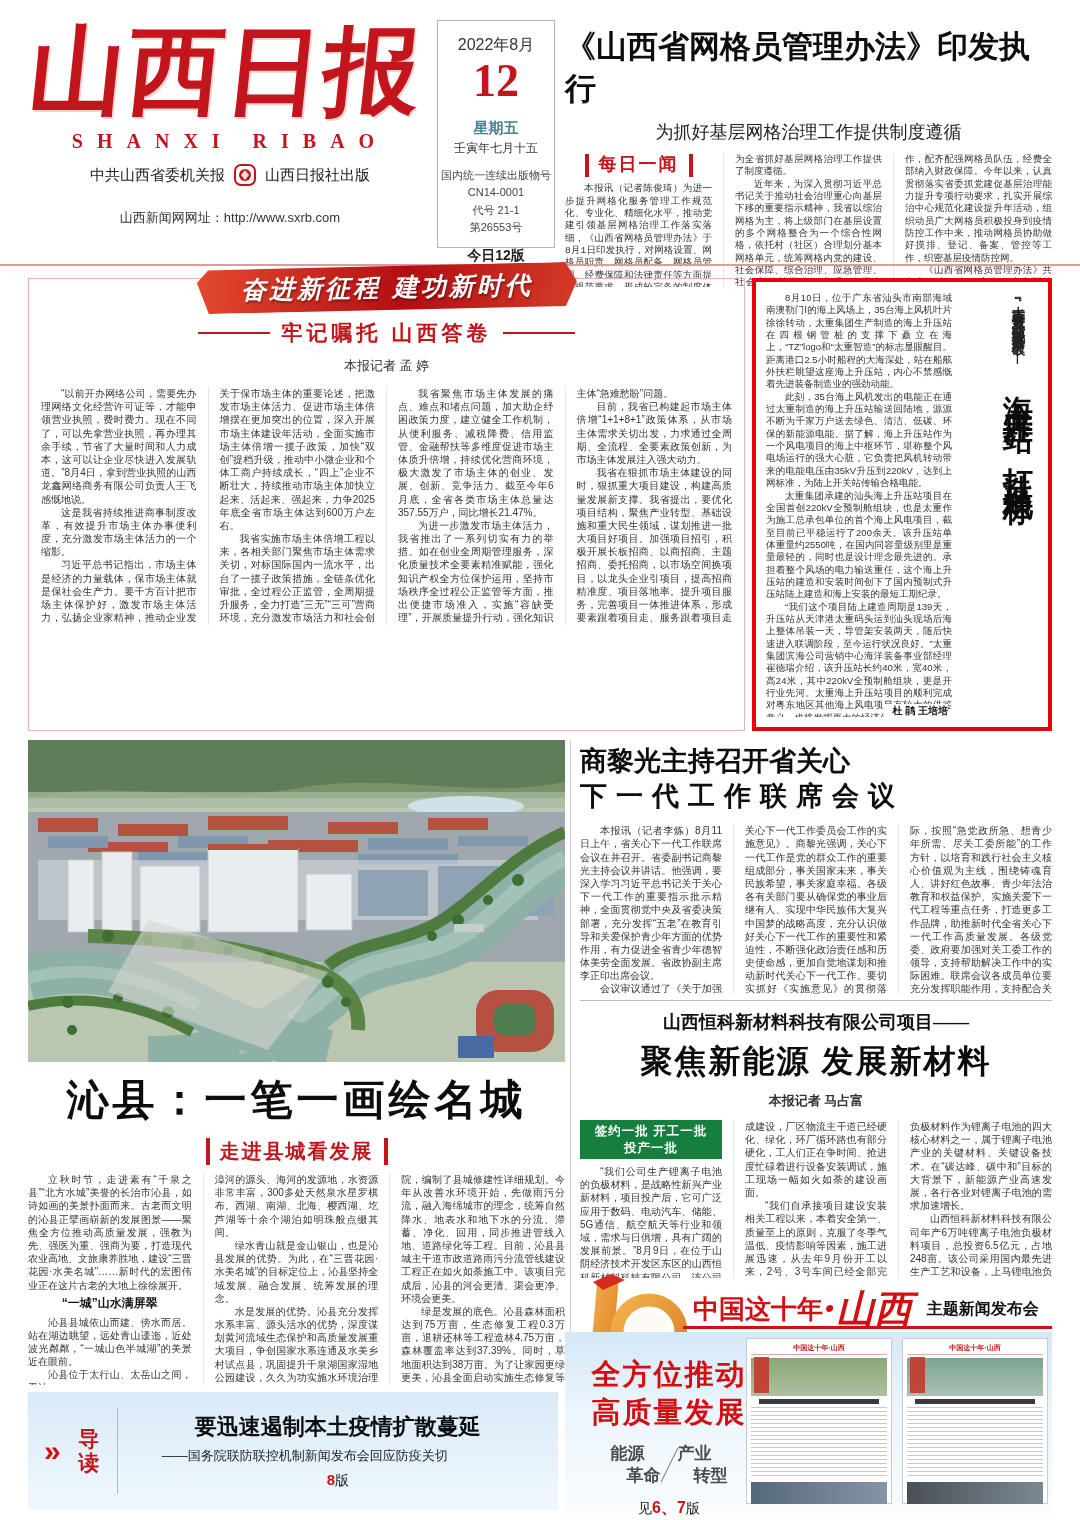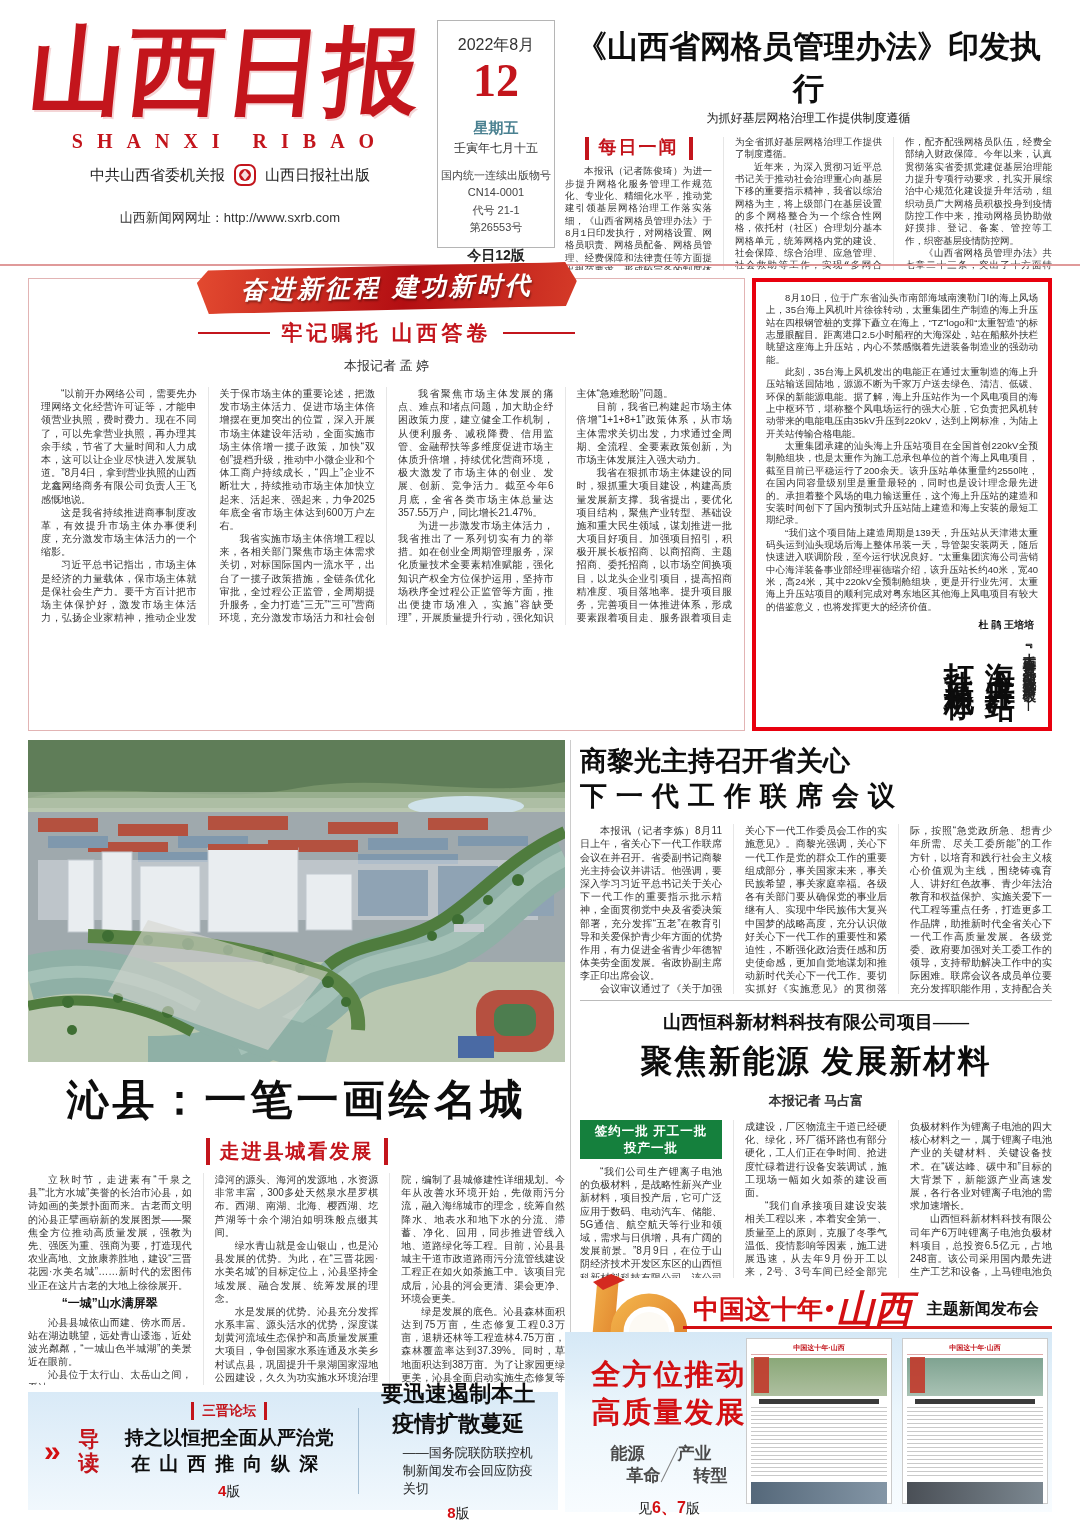--- a/index.html
+++ b/index.html
@@ -20,38 +20,38 @@
   .brand-org{margin-top:10px;text-align:center;font-size:15px;color:#222;display:flex;align-items:center;justify-content:center;gap:8px;}
   .brand-url{margin-top:22px;text-align:center;font-size:13px;color:#333;}
   .datebox{border:1px solid #b5b5b5;text-align:center;padding-top:14px;box-sizing:border-box;}
   .db-ym{font-size:16px;color:#333;}
   .db-day{font-size:46px;font-weight:900;color:#c3151c;line-height:1.1;}
   .db-week{font-size:15px;color:#4a8191;font-weight:bold;margin-top:12px;}
   .db-lunar{font-size:12px;color:#333;margin-top:2px;}
   .db-small{font-size:11px;color:#444;margin-top:10px;line-height:1.6;}
   .db-pages{font-size:14px;color:#222;margin-top:10px;font-weight:bold;}
   
-  .ts-h{font-weight:900;font-size:31px;color:#0d0d0d;text-align:center;letter-spacing:0px;}
-  .ts-sub{font-size:12px;color:#222;text-align:center;}
+  .ts-h{font-weight:900;font-size:31px;color:#0d0d0d;text-align:left;letter-spacing:0px;}
+  .ts-sub{font-size:18px;color:#222;text-align:center;margin-top:10px;}
   .col-label{display:block;width:max-content;margin:0 auto 6px;color:#c3151c;font-weight:900;font-size:18px;
              border-left:4px solid #c3151c;border-right:4px solid #c3151c;padding:0 10px;letter-spacing:2px;}
   
   .mainbox{border:1px solid #e2b4b4;box-sizing:border-box;}
   .ribbon{position:absolute;left:50%;top:-14px;transform:translateX(-50%) rotate(-1deg);width:380px;height:46px;
           background:linear-gradient(100deg,#e34a30,#b30e12 55%,#d53b28);
           clip-path:polygon(0% 32%,3% 5%,97% 0%,100% 42%,97% 96%,3% 100%);
           color:#fff;font-weight:900;font-style:italic;font-size:25px;letter-spacing:3px;line-height:46px;
           text-align:center;text-shadow:1px 2px 2px rgba(0,0,0,.35);font-family:"DejaVu Serif",serif;}
   .motto{display:flex;justify-content:center;align-items:center;gap:12px;margin-top:40px;}
   .motto .dash{width:72px;height:2px;background:#c3151c;}
   .motto span{font-size:21px;font-weight:900;color:#c3151c;letter-spacing:4px;}
   .ms-h{font-size:31px;font-weight:900;color:#0c0c0c;text-align:center;margin-top:14px;letter-spacing:1px;}
   .ms-by{font-size:13px;color:#333;text-align:center;margin:10px 0 12px;}
   
-  .redbox{border:4px solid #e8000e;box-sizing:border-box;padding:10px 10px;display:flex;gap:8px;background:#fff;flex-direction:column;}
+  .redbox{border:4px solid #e8000e;box-sizing:border-box;padding:10px 10px;display:flex;gap:8px;background:#fff;}
   .rb-text{position:relative;flex:1;overflow:hidden;}
   .rb-authors{position:absolute;right:4px;bottom:0;background:#fff;padding-left:8px;font-weight:bold;font-size:10px;color:#111;}
   .rb-vert{writing-mode:vertical-rl;height:100%;flex:0 0 78px;display:block;color:#111;}
   .rb-kicker{font-size:13.5px;letter-spacing:3px;color:#222;margin-left:8px;font-weight:bold;}
   .rb-big{font-size:30px;font-weight:900;letter-spacing:7px;color:#0c0c0c;}
   
   .qx-h{font-size:42px;font-weight:900;text-align:center;letter-spacing:4px;color:#0d0d0d;}
   .qx-sub{font-weight:bold;text-align:center;font-size:12px;color:#111;margin:4px 0;text-indent:0;}
   .caption{font-size:10px;color:#333;text-align:right;padding-right:10px;}
   .caption b{margin-left:4px;}
@@ -416,30 +416,20 @@
       </div>
     </div>
   </div>
 
   <div class="abs daodu" style="left:28px;top:1392px;width:530px;height:118px;">
     <div class="dd-arrow">»</div>
     <div class="dd-label">
       <div>导</div>
       <div>读</div>
     </div>
-    <div class="dd-item1">
-      <span class="dd-minilabel">三晋论坛</span>
-      <div class="dd-t1">
-        <div>持之以恒把全面从严治党</div>
-        <div class="l2">在山西推向纵深</div>
-      </div>
-      <div class="dd-page">
-        <b>4</b><span>版</span>
-      </div>
-    </div>
     <div class="dd-div"></div>
     <div class="dd-item2">
       <div class="dd-t2 serif">要迅速遏制本土疫情扩散蔓延</div>
       <div class="dd-sub">——国务院联防联控机制新闻发布会回应防疫关切</div>
       <div class="dd-page">
         <b>8</b><span>版</span>
       </div>
     </div>
   </div>
 

